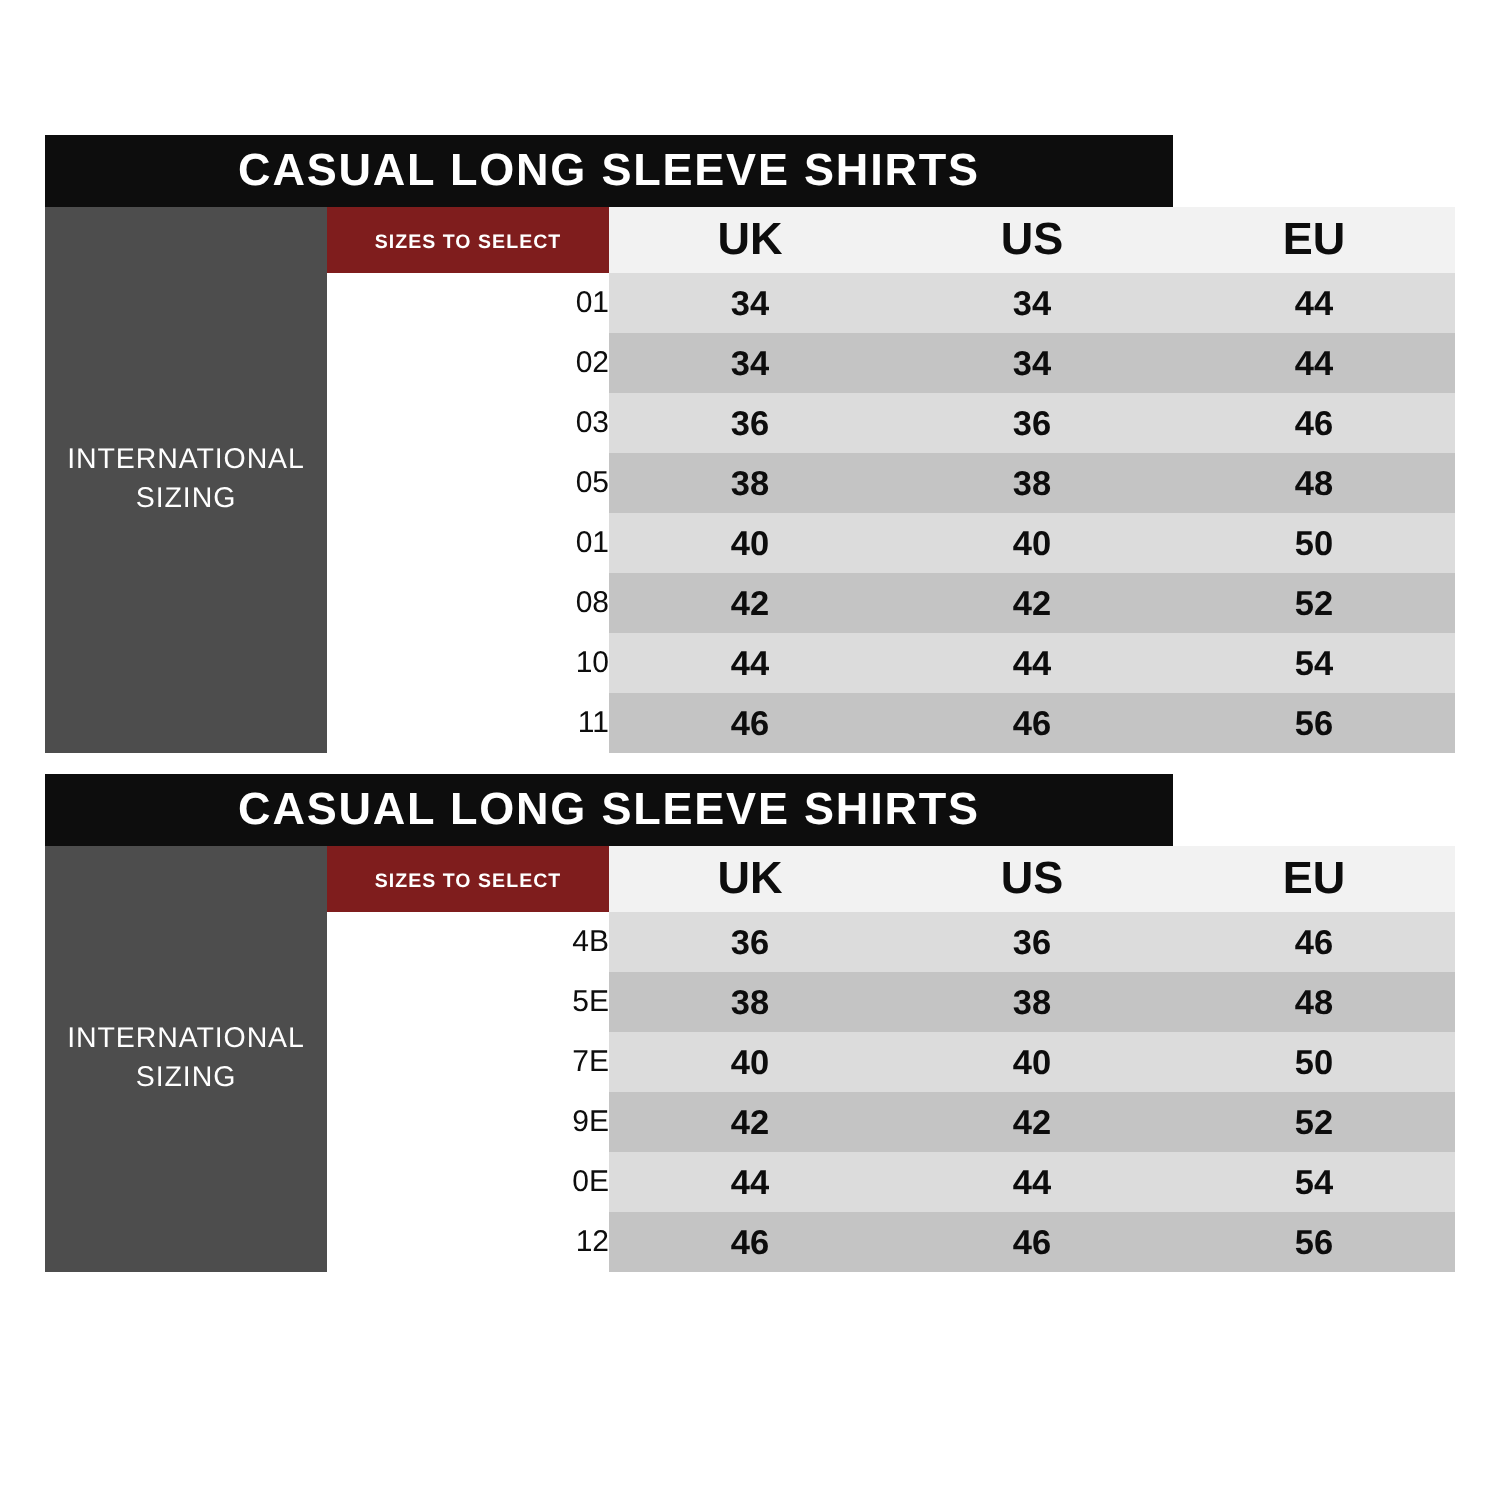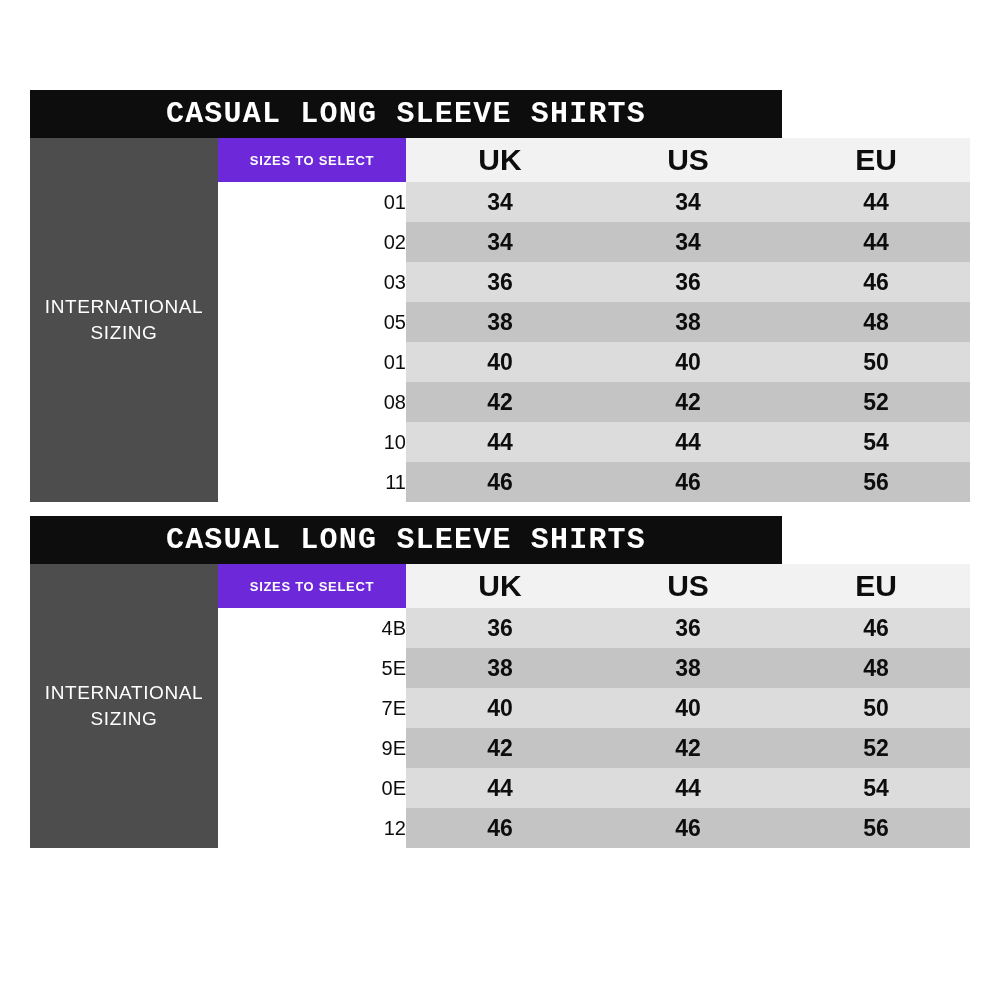--- a/index.html
+++ b/index.html
@@ -30,34 +30,33 @@
   .title-bar {
     background: #0d0d0d;
     color: #ffffff;
     text-align: center;
     font-size: 30px;
     font-weight: bold;
     letter-spacing: 1.2px;
     height: 48px;
     line-height: 48px;
     padding: 0;
-    font-family: Liberation Mono, monospace;
   }
   .side-label {
     background: #4d4d4d;
     color: #ffffff;
     font-size: 19px;
     letter-spacing: 0.6px;
     text-align: center;
     vertical-align: middle;
     width: 195px;
     line-height: 1.35;
   }
   .hdr-select {
-    background: #6d28d9;
+    background: #7f1d1d;
     color: #ffffff;
     font-size: 13px;
     font-weight: bold;
     letter-spacing: 0.7px;
     text-align: center;
     height: 44px;
     width: 153px;
   }
   .hdr-region {
     background: #f2f2f2;

